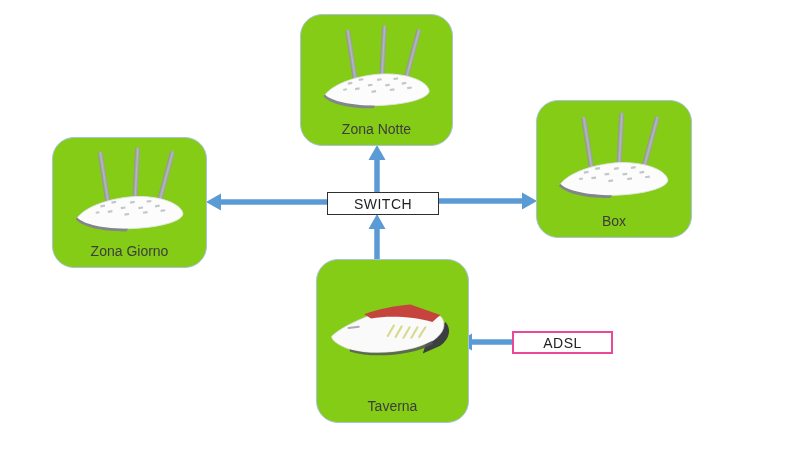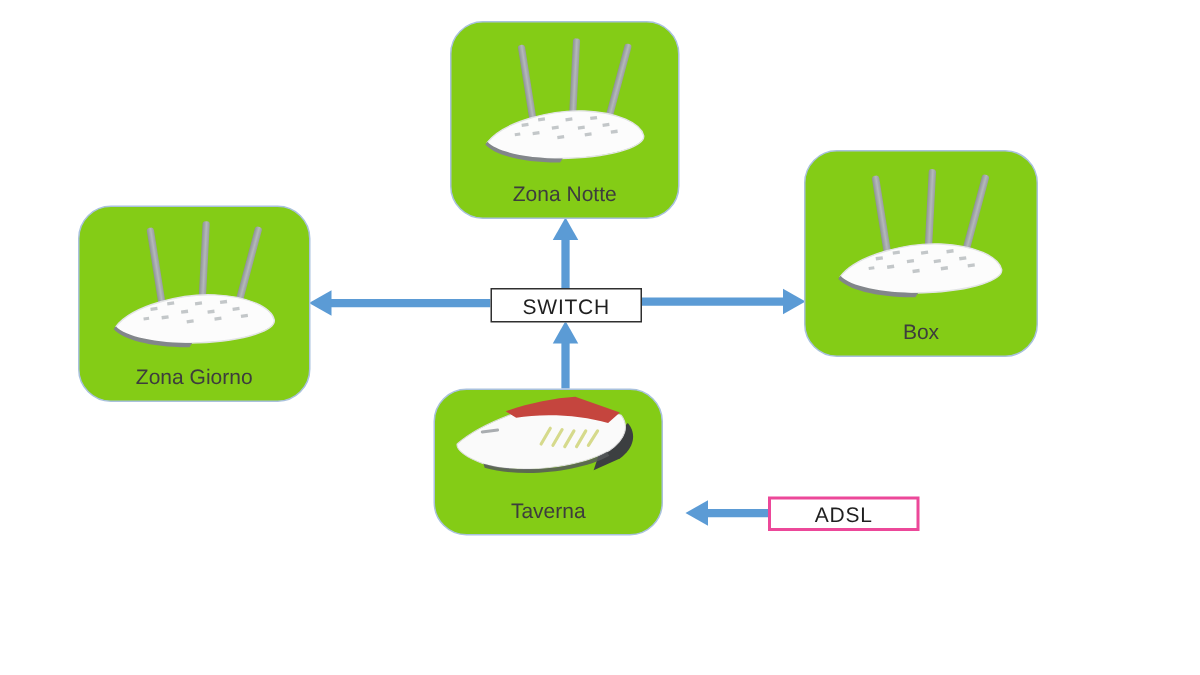--- a/index.html
+++ b/index.html
@@ -32,34 +32,34 @@
     font-size:14px;
     color:#3d3d3d;
     text-align:center;
     padding-bottom:8px;
     line-height:1.1;
     white-space:nowrap;
   }
   #node-zona-notte{left:300px;top:14px;width:153px;height:132px;}
   #node-zona-giorno{left:52px;top:137px;width:155px;height:131px;}
   #node-box{left:536px;top:100px;width:156px;height:138px;}
-  #node-taverna{left:289px;top:259px;width:153px;height:98px;}
+  #node-taverna{left:316px;top:259px;width:153px;height:164px;}
 
   .hub-box{
     position:absolute;
     background:#ffffff;
     display:flex;
     align-items:center;
     justify-content:center;
     font-size:14px;
     color:#1f1f1f;
     box-sizing:border-box;
     letter-spacing:.5px;
   }
-  #switch-box{left:327px;top:192px;width:101px;height:23px;border:1.5px solid #2f2f2f;}
+  #switch-box{left:327px;top:192px;width:112px;height:23px;border:1.5px solid #2f2f2f;}
   #adsl-box{left:512px;top:331px;width:101px;height:23px;border:2px solid #ec4899;}
 
   .arrows{position:absolute;left:0;top:0;pointer-events:none;}
   .hidden-defs{position:absolute;width:0;height:0;overflow:hidden;}
 </style>
 </head>
 <body>
 
 <svg class="hidden-defs" aria-hidden="true">
   <defs>

